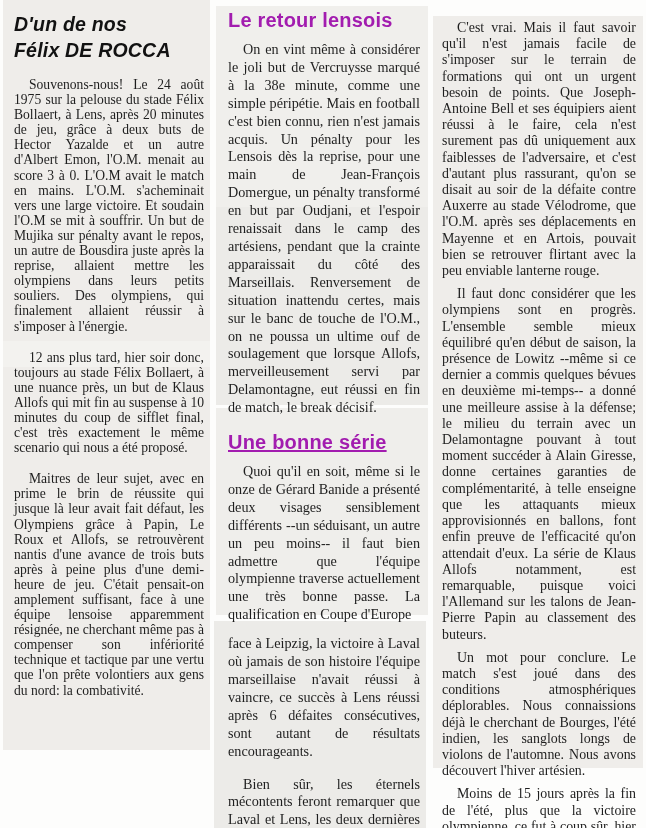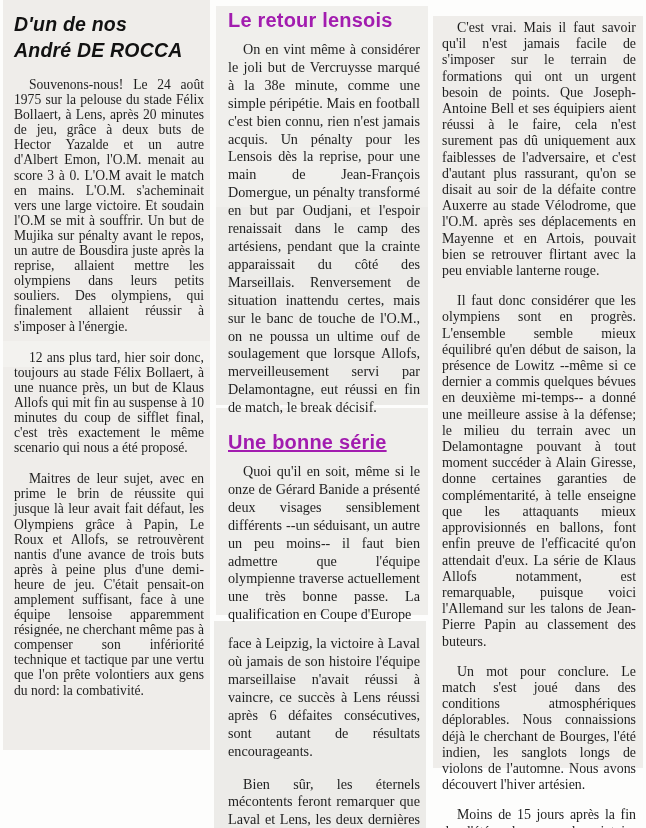--- a/index.html
+++ b/index.html
@@ -45,41 +45,41 @@
     color: #a21caf;
     margin: 0 0 9px 0;
     letter-spacing: 0.2px;
   }
   .subhead.second { margin-top: 13px; text-decoration: underline; }
   .col-mid .para-seam { margin-top: 11px; }
   .col-mid .para-gap  { margin-top: 15px; }
 
   
   .col-right { left: 442px; top: 20px; width: 194px; font-size: 13.9px; line-height: 16.2px; }
-  .col-right p + p { margin-top: 14px; }
+  .col-right p + p { margin-top: 7px; }
 </style>
 </head>
 <body>
 
 <div class="page">
 
   <div class="panel" style="left:3px; top:0; width:207px; height:750px; background:#efedea;"></div>
   <div class="seam" style="left:3px; top:341px; width:207px; height:26px; background:#f3f2ef;"></div>
 
   <div class="panel" style="left:216px; top:6px; width:212px; height:201px; background:#f0efec;"></div>
   <div class="panel" style="left:216px; top:207px; width:212px; height:198px; background:#ecebe8;"></div>
   <div class="panel" style="left:216px; top:408px; width:212px; height:207px; background:#efeeeb;"></div>
   <div class="panel" style="left:214px; top:621px; width:212px; height:207px; background:#ecebe8;"></div>
 
   <div class="panel" style="left:433px; top:16px; width:210px; height:752px; background:#efedea;"></div>
 
   <div class="col col-left">
     <h1 class="byline">
       <div>D'un de nos</div>
-      <div>André DE ROCCA</div>
+      <div>Félix DE ROCCA</div>
     </h1>
     <p>Souvenons-nous! Le 24 août 1975 sur la pelouse du stade Félix Bollaert, à Lens, après 20 minutes de jeu, grâce à deux buts de Hector Yazalde et un autre d'Albert Emon, l'O.M. menait au score 3 à 0. L'O.M avait le match en mains. L'O.M. s'acheminait vers une large victoire. Et soudain l'O.M se mit à souffrir. Un but de Mujika sur pénalty avant le repos, un autre de Bousdira juste après la reprise, allaient mettre les olympiens dans leurs petits souliers. Des olympiens, qui finalement allaient réussir à s'imposer à l'énergie.</p>
     <p>12 ans plus tard, hier soir donc, toujours au stade Félix Bollaert, à une nuance près, un but de Klaus Allofs qui mit fin au suspense à 10 minutes du coup de sifflet final, c'est très exactement le même scenario qui nous a été proposé.</p>
     <p>Maitres de leur sujet, avec en prime le brin de réussite qui jusque là leur avait fait défaut, les Olympiens grâce à Papin, Le Roux et Allofs, se retrouvèrent nantis d'une avance de trois buts après à peine plus d'une demi-heure de jeu. C'était pensait-on amplement suffisant, face à une équipe lensoise apparemment résignée, ne cherchant même pas à compenser son infériorité technique et tactique par une vertu que l'on prête volontiers aux gens du nord: la combativité.</p>
   </div>
 
   <div class="col col-mid">
     <h2 class="subhead">Le retour lensois</h2>
     <p>On en vint même à considérer le joli but de Vercruysse marqué à la 38e minute, comme une simple péripétie. Mais en football c'est bien connu, rien n'est jamais acquis. Un pénalty pour les Lensois dès la reprise, pour une main de Jean-François Domergue, un pénalty transformé en but par Oudjani, et l'espoir renaissait dans le camp des artésiens, pendant que la crainte apparaissait du côté des Marseillais. Renversement de situation inattendu certes, mais sur le banc de touche de l'O.M., on ne poussa un ultime ouf de soulagement que lorsque Allofs, merveilleusement servi par Delamontagne, eut réussi en fin de match, le break décisif.</p>
     <h2 class="subhead second">Une bonne série</h2>

